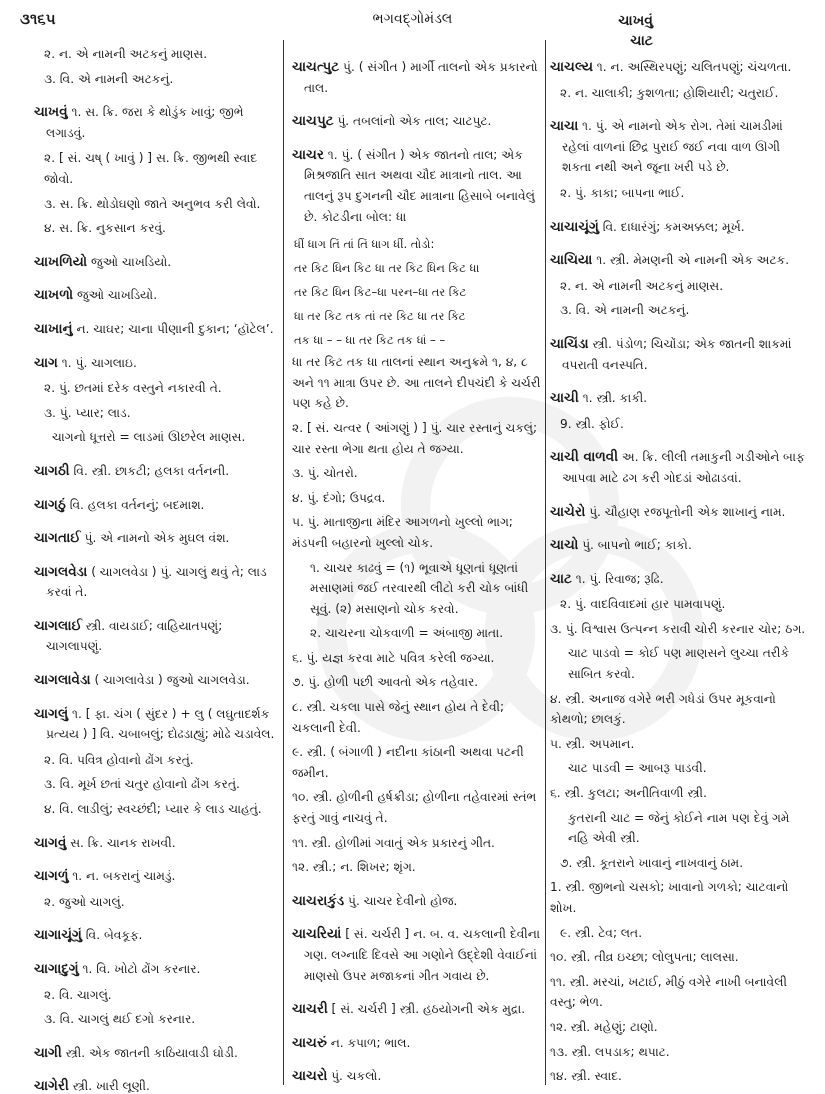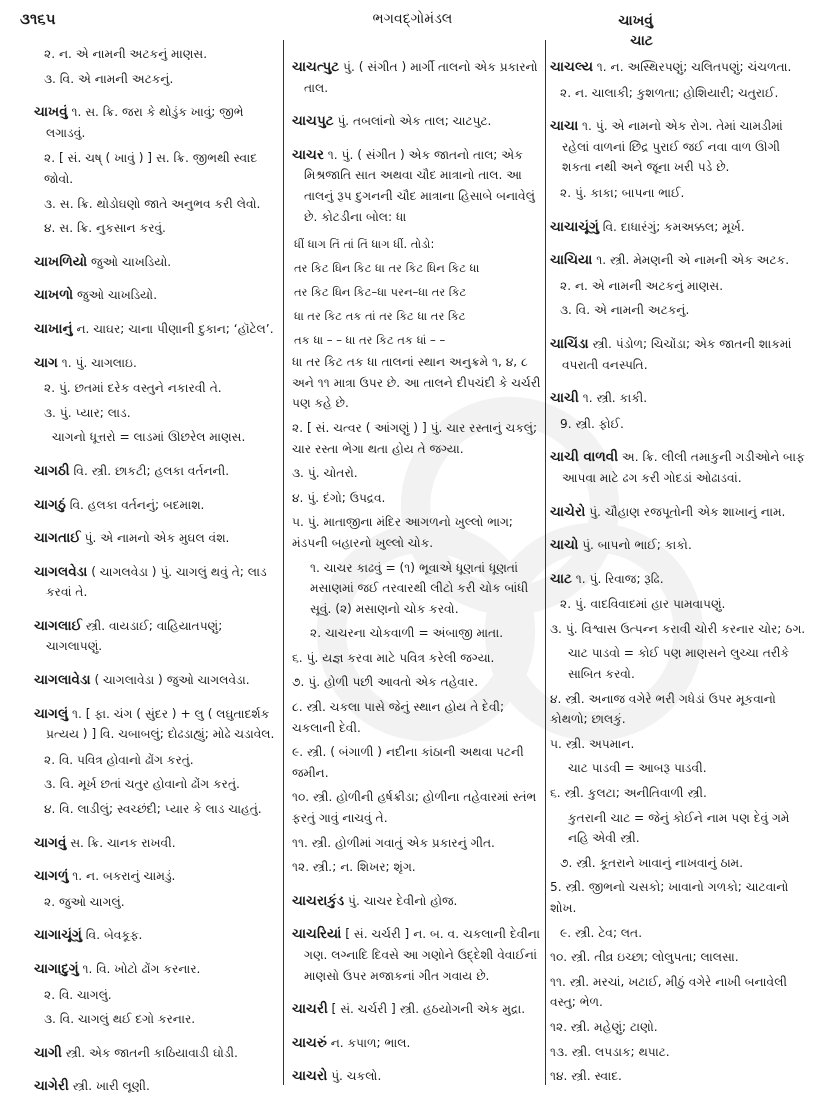--- a/index.html
+++ b/index.html
@@ -143,20 +143,20 @@
     <p class="entry hang"><span class="hw">ચાટ</span><span> ૧. પું. રિવાજ; રૂઢિ.</span></p>
     <p class="sub">૨. પું. વાદવિવાદમાં હાર પામવાપણું.</p>
     <p class="sub flush">૩. પું. વિશ્વાસ ઉત્પન્ન કરાવી ચોરી કરનાર ચોર; ઠગ.</p>
     <p class="ex">ચાટ પાડવો = કોઈ પણ માણસને લુચ્ચા તરીકે સાબિત કરવો.</p>
     <p class="sub flush">૪. સ્ત્રી. અનાજ વગેરે ભરી ગધેડાં ઉપર મૂકવાનો કોથળો; છાલકું.</p>
     <p class="sub flush">૫. સ્ત્રી. અપમાન.</p>
     <p class="ex">ચાટ પાડવી = આબરૂ પાડવી.</p>
     <p class="sub flush">૬. સ્ત્રી. કુલટા; અનીતિવાળી સ્ત્રી.</p>
     <p class="ex">કુતરાની ચાટ = જેનું કોઈને નામ પણ દેવું ગમે નહિ એવી સ્ત્રી.</p>
     <p class="sub">૭. સ્ત્રી. કૂતરાને ખાવાનું નાખવાનું ઠામ.</p>
-    <p class="sub flush">5. સ્ત્રી. જીભનો ચસકો; ખાવાનો ગળકો; ચાટવાનો શોખ.</p>
+    <p class="sub flush">1. સ્ત્રી. જીભનો ચસકો; ખાવાનો ગળકો; ચાટવાનો શોખ.</p>
     <p class="sub">૯. સ્ત્રી. ટેવ; લત.</p>
     <p class="sub flush">૧૦. સ્ત્રી. તીવ્ર ઇચ્છા; લોલુપતા; લાલસા.</p>
     <p class="sub flush">૧૧. સ્ત્રી. મરચાં, ખટાઈ, મીઠું વગેરે નાખી બનાવેલી વસ્તુ; ભેળ.</p>
     <p class="sub flush">૧૨. સ્ત્રી. મહેણું; ટાણો.</p>
     <p class="sub flush">૧૩. સ્ત્રી. લપડાક; થપાટ.</p>
     <p class="sub flush">૧૪. સ્ત્રી. સ્વાદ.</p>
   </div>
 
 </body></html>

